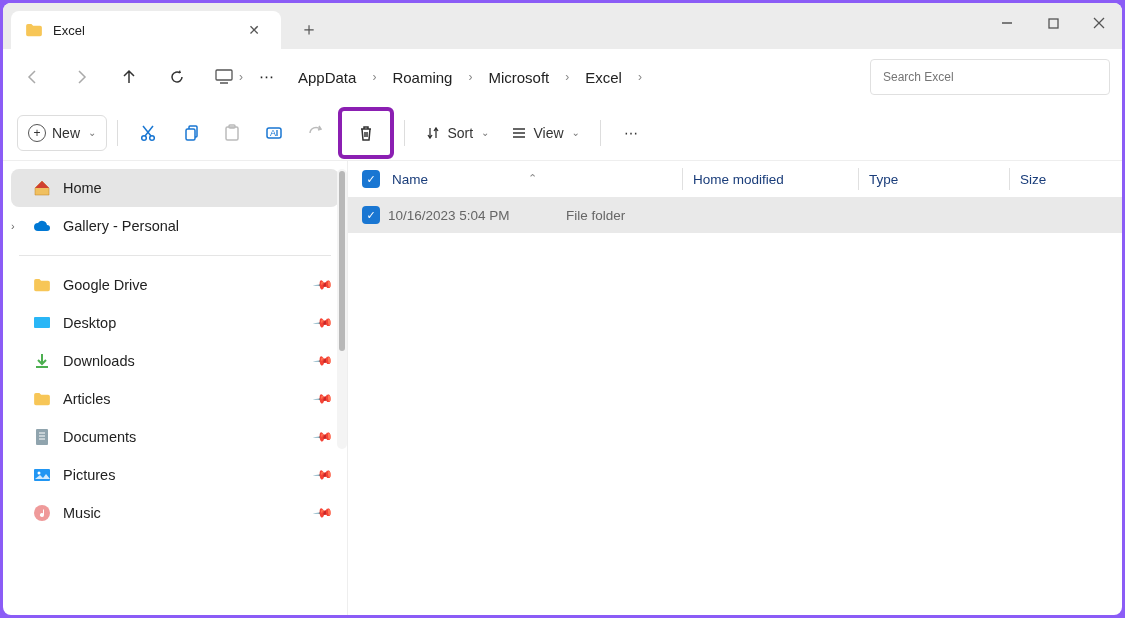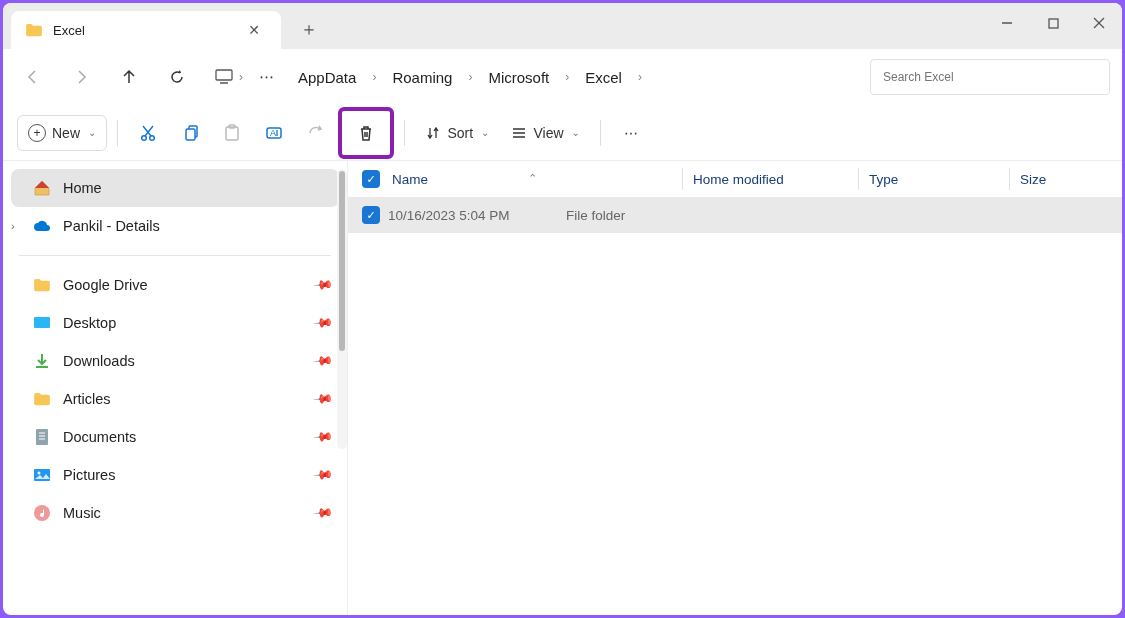--- a/index.html
+++ b/index.html
@@ -224,21 +224,21 @@
           </span>
         <span>Home</span>
       </div>
       <div class="sb-item">
         <span class="expand">›</span>
         <span class="sb-icon">
             <svg width="18" height="14" viewBox="0 0 18 14">
               <path d="M5 12 a4 4 0 0 1 0-8 a5 5 0 0 1 9 2 a3 3 0 0 1 0 6 Z" fill="#0078d4"></path>
             </svg>
           </span>
-        <span>Pankil - Details</span>
+        <span>Gallery - Personal</span>
       </div>
       <div class="sb-divider"></div>
       <div class="sb-item">
         <span class="sb-icon">
             <svg class="folder-icon" viewBox="0 0 20 16">
               <path fill="#f7c657" d="M1 3a2 2 0 0 1 2-2h4l2 2h8a2 2 0 0 1 2 2v8a2 2 0 0 1-2 2H3a2 2 0 0 1-2-2z"></path>
             </svg>
           </span>
         <span>Google Drive</span>
         <span class="pin">📌</span>

